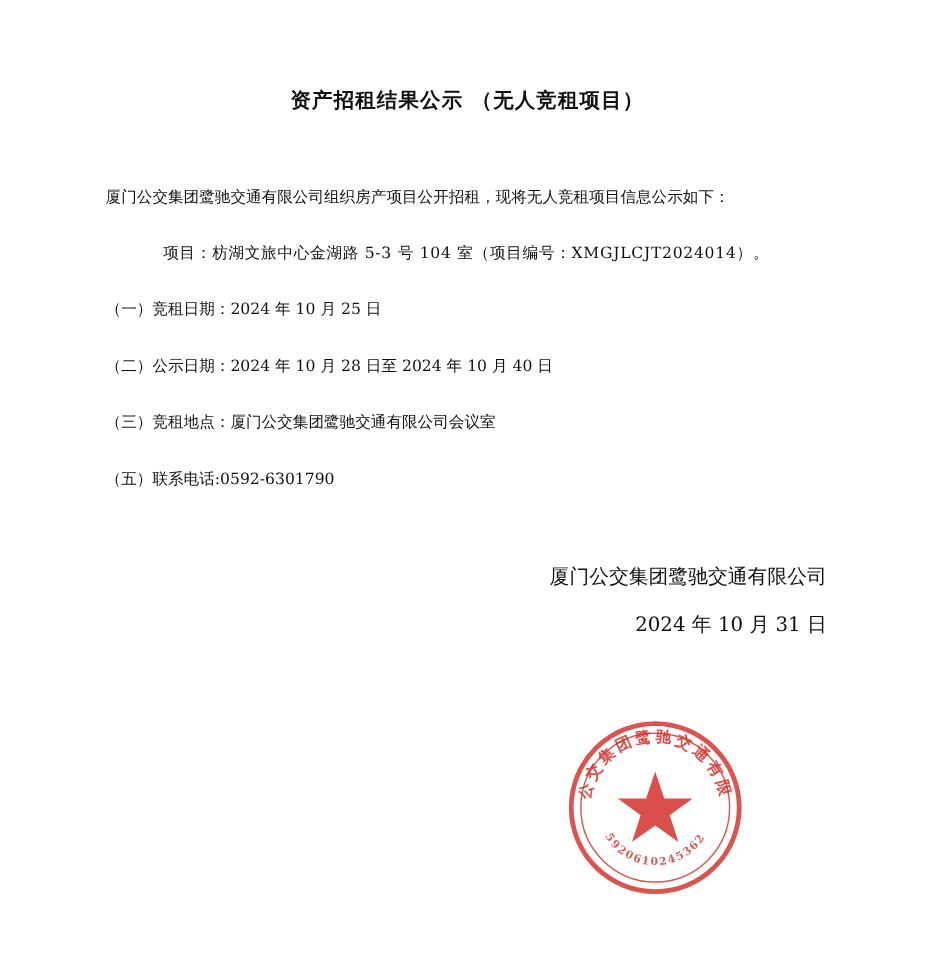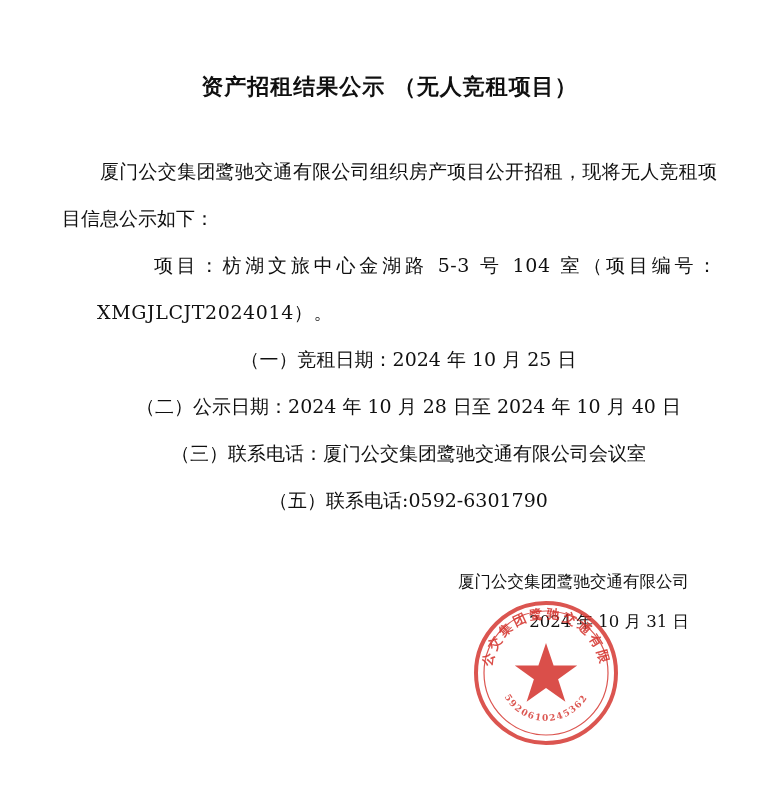--- a/index.html
+++ b/index.html
@@ -17,28 +17,28 @@
   .page {
     position: relative;
     width: 779px;
     height: 803px;
     box-sizing: border-box;
     padding: 0 62px;
   }
   .doc-title {
     margin-top: 72px;
     text-align: center;
-    font-size: 22px;
+    font-size: 17px;
     font-weight: bold;
     letter-spacing: 1px;
     font-family: "DejaVu Serif", "Liberation Serif", serif;
   }
   .body-block {
     margin-top: 46px;
-    font-size: 19px;
+    font-size: 13px;
     line-height: 47px;
   }
   .para {
     text-indent: 2em;
     text-align: justify;
     margin: 0;
   }
   .para.project {
     text-indent: 3em;
     text-align: justify;
@@ -46,21 +46,20 @@
     margin-left: 35px;
   }
   .list {
     margin: 0;
     padding: 0;
     list-style: none;
   }
   .list li {
     text-indent: 2em;
     margin: 0;
-    text-align: center;
   }
   .signature {
     margin-top: 38px;
     text-align: right;
     font-size: 16.5px;
     line-height: 40px;
     padding-right: 28px;
     position: relative;
     z-index: 1;
   }
@@ -94,21 +93,21 @@
 
   <div class="body-block">
 
     <p class="para">厦门公交集团鹭驰交通有限公司组织房产项目公开招租，现将无人竞租项目信息公示如下：</p>
 
     <p class="para project">项目：枋湖文旅中心金湖路 5-3 号 104 室（项目编号：XMGJLCJT2024014）。</p>
 
     <ul class="list">
       <li>（一）竞租日期：2024 年 10 月 25 日</li>
       <li>（二）公示日期：2024 年 10 月 28 日至 2024 年 10 月 40 日</li>
-      <li>（三）联系电话：厦门公交集团鹭驰交通有限公司会议室</li>
+      <li>（三）竞租地点：厦门公交集团鹭驰交通有限公司会议室</li>
       <li>（五）联系电话:0592-6301790</li>
     </ul>
 
   </div>
 
   <div class="signature">
     <div>厦门公交集团鹭驰交通有限公司</div>
     <div>2024 年 10 月 31 日</div>
   </div>
 

